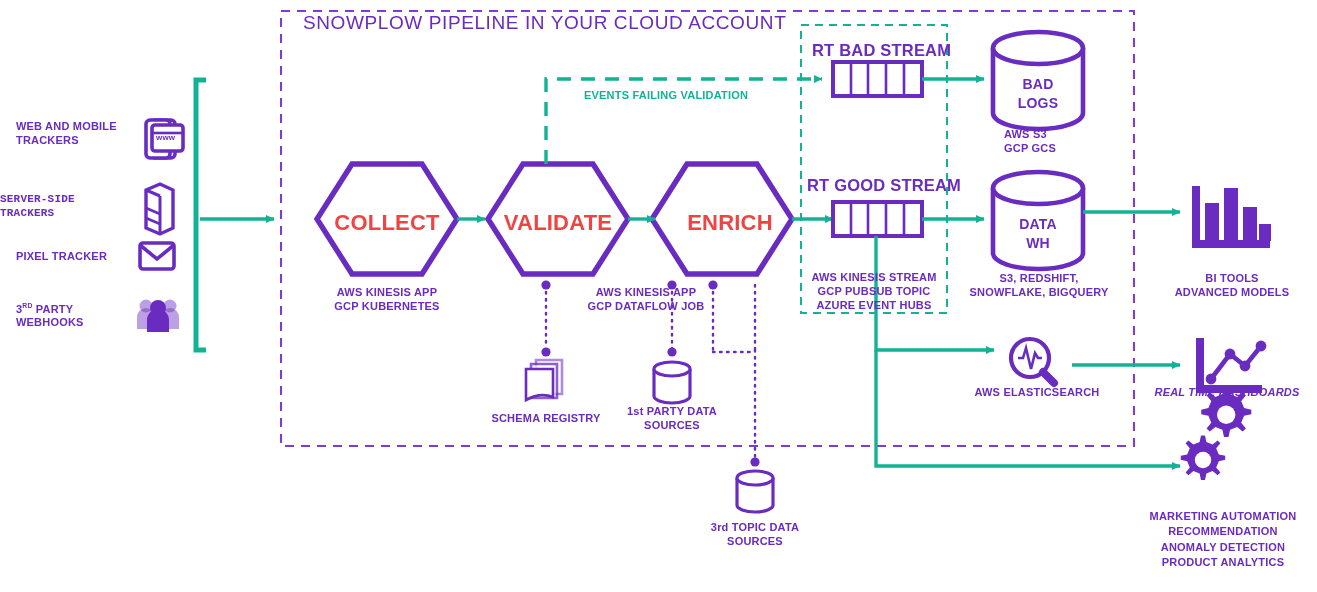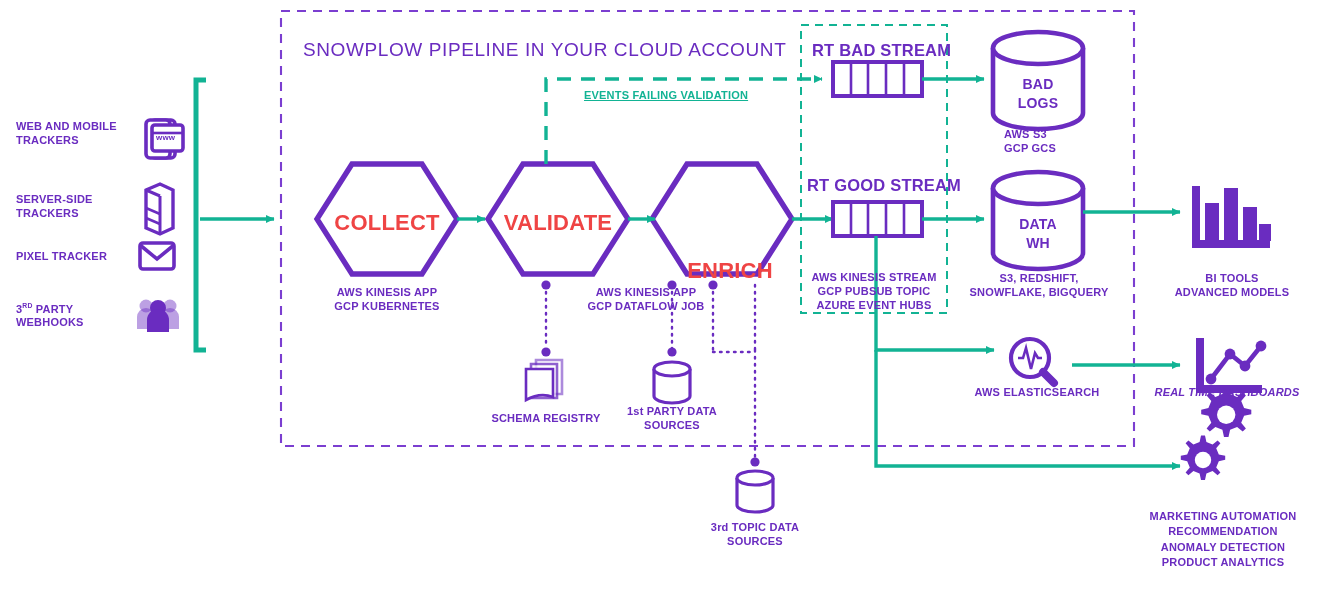--- a/index.html
+++ b/index.html
@@ -176,51 +176,51 @@
     </g>
 
     <g fill="#6a2cc0">
       <path d="M1224,437 l4.5,0 l1.6,-7.2 l7,-2.9 l5.6,4.7 l3.2,-3.2 l-4.7,-5.6 l2.9,-7 l7.2,-1.6 l0,-4.5 l-7.2,-1.6 l-2.9,-7 l4.7,-5.6 l-3.2,-3.2 l-5.6,4.7 l-7,-2.9 l-1.6,-7.2 l-4.5,0 l-1.6,7.2 l-7,2.9 l-5.6,-4.7 l-3.2,3.2 l4.7,5.6 l-2.9,7 l-7.2,1.6 l0,4.5 l7.2,1.6 l2.9,7 l-4.7,5.6 l3.2,3.2 l5.6,-4.7 l7,2.9 Z"></path>
       <circle cx="1226.2" cy="414.8" r="9.2" fill="#ffffff"></circle>
       <path d="M1201,480 l4,0 l1.4,-6.4 l6.2,-2.6 l5,4.2 l2.8,-2.8 l-4.2,-5 l2.6,-6.2 l6.4,-1.4 l0,-4 l-6.4,-1.4 l-2.6,-6.2 l4.2,-5 l-2.8,-2.8 l-5,4.2 l-6.2,-2.6 l-1.4,-6.4 l-4,0 l-1.4,6.4 l-6.2,2.6 l-5,-4.2 l-2.8,2.8 l4.2,5 l-2.6,6.2 l-6.4,1.4 l0,4 l6.4,1.4 l2.6,6.2 l-4.2,5 l2.8,2.8 l5,-4.2 l6.2,2.6 Z"></path>
       <circle cx="1203" cy="460" r="8.2" fill="#ffffff"></circle>
     </g>
   </svg>
 
-  <div class="lbl t20" style="left:303px;top:38px;">SNOWPLOW PIPELINE IN YOUR CLOUD ACCOUNT</div>
+  <div class="lbl t20" style="left:303px;top:11px;">SNOWPLOW PIPELINE IN YOUR CLOUD ACCOUNT</div>
 
   <div class="lbl t11" style="left:16px;top:120px;width:110px;">
     <span>WEB AND MOBILE</span><br>
     <span>TRACKERS</span>
   </div>
-  <div class="lbl t11" style="left:16px;top:193px;width:110px;">
+  <div class="lbl t11" style="left:0;top:193px;width:110px;font-family:Liberation Mono, monospace;">
     <span>SERVER-SIDE</span><br>
     <span>TRACKERS</span>
   </div>
   <div class="lbl t11" style="left:16px;top:250px;width:118px;">
     <span>PIXEL TRACKER</span>
   </div>
   <div class="lbl t11" style="left:16px;top:302px;width:110px;">
     3<sup>RD</sup> PARTY<br>WEBHOOKS
   </div>
 
   <div class="lbl hexlbl c-lbl" style="left:317px;top:209px;width:140px;">COLLECT</div>
   <div class="lbl hexlbl c-lbl" style="left:488px;top:209px;width:140px;">VALIDATE</div>
-  <div class="lbl hexlbl c-lbl" style="left:652px;top:209px;width:156px;margin-top:48px;">ENRICH</div>
+  <div class="lbl hexlbl c-lbl" style="left:652px;top:209px;width:156px;">ENRICH</div>
 
   <div class="lbl t11 c-lbl" style="left:307px;top:286px;width:160px;">
     <span>AWS KINESIS APP</span><br>
     <span>GCP KUBERNETES</span>
   </div>
   <div class="lbl t11 c-lbl" style="left:561px;top:286px;width:170px;">
     <span>AWS KINESIS APP</span><br>
     <span>GCP DATAFLOW JOB</span>
   </div>
 
-  <div class="lbl t11 green" style="left:584px;top:89px;text-decoration:underline;">EVENTS FAILING VALIDATION</div>
+  <div class="lbl t11 green" style="left:584px;top:89px;">EVENTS FAILING VALIDATION</div>
 
   <div class="lbl t16" style="left:812px;top:40px;">RT BAD STREAM</div>
   <div class="lbl t16" style="left:807px;top:175px;text-align:right;">RT GOOD STREAM</div>
 
   <div class="lbl t11 c-lbl" style="left:801px;top:271px;width:146px;">
     <span>AWS KINESIS STREAM</span><br>
     <span>GCP PUBSUB TOPIC</span><br>
     <span>AZURE EVENT HUBS</span>
   </div>
 

